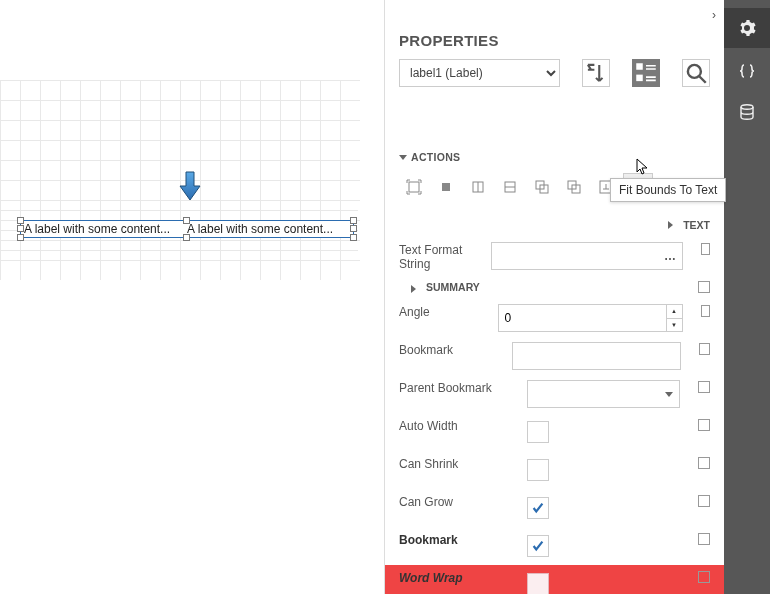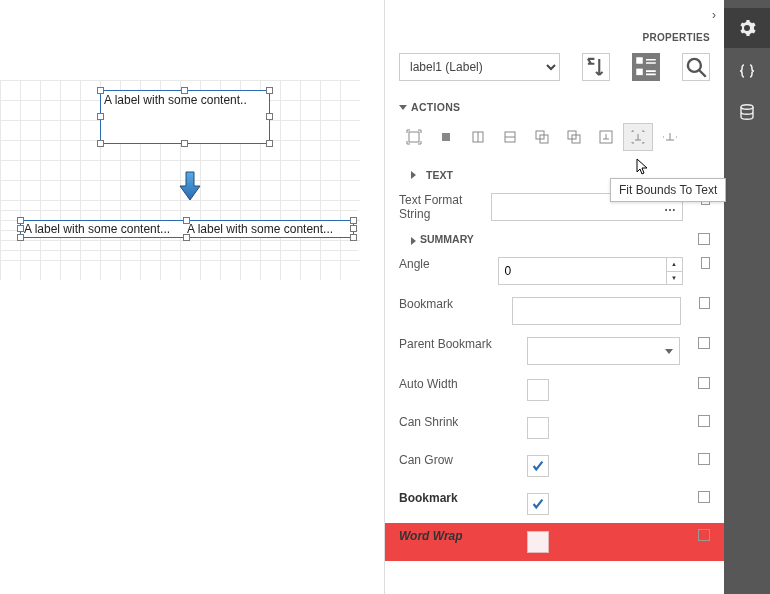--- a/index.html
+++ b/index.html
@@ -14,26 +14,26 @@
 .h-tl { left: -4px; top: -4px; } .h-tm { left: calc(50% - 4px); top: -4px; } .h-tr { right: -4px; top: -4px; }
 .h-ml { left: -4px; top: calc(50% - 4px); } .h-mr { right: -4px; top: calc(50% - 4px); }
 .h-bl { left: -4px; bottom: -4px; } .h-bm { left: calc(50% - 4px); bottom: -4px; } .h-br { right: -4px; bottom: -4px; }
 .arrow { position: absolute; left: 178px; top: 170px; }
 .arrow svg { width: 24px; height: 32px; }
 .label2 { position: absolute; left: 20px; top: 220px; width: 334px; height: 18px; border: 1.5px solid #2b6cb0; background: #fff; font-size: 12px; padding: 1px 3px; color: #222; display: flex; }
 .label2 span { flex: 1; overflow: hidden; white-space: nowrap; }
 
 .panel { width: 340px; background: #fff; border-left: 1px solid #ddd; display: flex; flex-direction: column; font-size: 12px; color: #333; padding-top: 8px; }
 .panel-top { display:flex; justify-content:flex-end; padding: 0 8px 4px 0; color:#555; }
-.ph { font-weight: bold; font-size: 10px; letter-spacing: .3px; padding: 6px 14px 10px; color: #555; text-align: right; }
+.ph { font-weight: bold; font-size: 15px; letter-spacing: .3px; padding: 6px 14px 10px; color: #555; }
 .selrow { display: flex; gap: 22px; padding: 0 14px 14px; align-items: center; }
 .selrow select { flex: 1; height: 28px; border: 1px solid #ccc; background: #fff; padding: 0 6px; font-size: 12px; color: #444; }
 .iconbtn { width: 28px; height: 28px; border: 1px solid #ccc; background: #fff; display: flex; align-items: center; justify-content: center; color: #555; cursor: pointer; }
 .iconbtn.active { background: #7a7a7a; color: #fff; border-color: #7a7a7a; }
-.section-h { display: flex; align-items: center; gap: 4px; font-weight: bold; font-size: 10.5px; letter-spacing: .3px; padding: 6px 14px 10px; color: #555; }
+.section-h { display: flex; align-items: center; gap: 4px; font-weight: bold; font-size: 10.5px; letter-spacing: .3px; padding: 6px 14px 10px; color: #555; margin-top: 44px; }
 .tri { display:inline-block; width:0; height:0; border-left:4px solid transparent; border-right:4px solid transparent; border-top:5px solid #666; }
 .tri.r { border-top:4px solid transparent; border-bottom:4px solid transparent; border-left:5px solid #666; width:0; height:0; }
 .toolbar { display: flex; gap: 2px; padding: 0 14px 12px; flex-wrap: nowrap; }
 .tbtn { width: 30px; height: 28px; display: flex; align-items: center; justify-content: center; color: #888; border: 1px solid transparent; position: relative; }
 .tbtn.hover { background: #eee; border-color: #ccc; }
 .tbtn svg { width: 16px; height: 16px; }
 .prop { display: flex; padding: 6px 14px; gap: 10px; min-height: 38px; }
 .prop.hl { background: #ef4444; font-style: italic; }
 .plabel { width: 118px; color: #555; }
 .plabel.bold { font-weight: bold; color: #333; }
@@ -42,49 +42,38 @@
 .numwrap { flex:1; display:flex; height:28px; border:1px solid #ccc; background:#fff; }
 .numwrap input { flex:1; border:0; padding:0 6px; font-size:12px; outline:none; }
 .spin { width:16px; display:flex; flex-direction:column; border-left:1px solid #ccc; }
 .spin div { flex:1; display:flex; align-items:center; justify-content:center; font-size:6px; color:#333; cursor:pointer; }
 .spin div:first-child { border-bottom:1px solid #ccc; }
 .ellips { width: 24px; height: 28px; border: 1px solid #ccc; border-left: none; display: flex; align-items: center; justify-content: center; color: #555; cursor: pointer; font-weight: bold; letter-spacing: 1px; }
 .chkblank { width: 22px; height: 22px; border: 1px solid #ccc; background: #fff; display: flex; align-items: center; justify-content: center; }
 .chkblank svg { width: 14px; height: 14px; }
 .sq { width: 12px; height: 12px; border: 1px solid #999; margin-left: 8px; }
 .ddl { flex:1; height:28px; border:1px solid #ccc; background:#fff; display:flex; align-items:center; justify-content:flex-end; padding:0 6px; cursor:pointer; }
-.sub-h { display:flex; align-items:center; gap:6px; padding: 6px 14px 6px 26px; font-weight:bold; font-size:10.5px; color:#555; }
+.sub-h { display:flex; align-items:center; gap:6px; padding: 6px 14px 6px 26px; font-weight:bold; font-size:10.5px; color:#555;justify-content:flex-end; }
 .sidebar { width: 46px; background: #575757; display: flex; flex-direction: column; align-items: center; padding-top: 8px; gap: 2px; }
 .sidebtn { width: 46px; height: 40px; display: flex; align-items: center; justify-content: center; color: #eee; cursor: pointer; }
 .sidebtn.active { background: #3e3e3e; }
 .sidebtn svg { width: 18px; height: 18px; }
 .tooltip { position: absolute; left: 610px; top: 178px; background: #fff; border: 1px solid #bbb; padding: 4px 8px; font-size: 12px; color: #333; box-shadow: 0 1px 3px rgba(0,0,0,.15); white-space: nowrap; z-index: 50; }
 .cursor { position: absolute; left: 636px; top: 158px; z-index: 60; pointer-events:none; }
 .cursor svg { width: 14px; height: 18px; }
-.summaryrow { display:flex; align-items:flex-end; padding: 6px 14px 6px 26px; }
+.summaryrow { display:flex; align-items:flex-end; padding: 6px 14px 6px 26px; gap:6px; }
 .summaryrow .sq { margin-left:auto; }
 </style>
 </head>
 <body>
 
 <div class="canvas">
   <div class="grid"></div>
   <div class="grid grid2"></div>
 
-  <div class="label1">
-    <span>A label with some content..</span>
-    <div class="handle h-tl"></div>
-    <div class="handle h-tm"></div>
-    <div class="handle h-tr"></div>
-    <div class="handle h-ml"></div>
-    <div class="handle h-mr"></div>
-    <div class="handle h-bl"></div>
-    <div class="handle h-bm"></div>
-    <div class="handle h-br"></div>
-  </div>
 
   <div class="arrow">
     <svg viewBox="0 0 24 32">
         <defs>
           <linearGradient id="ag" x1="0" y1="0" x2="0" y2="1">
             <stop offset="0" stop-color="#5aa9e6"></stop>
             <stop offset="1" stop-color="#2b6cb0"></stop>
           </linearGradient>
         </defs>
         <path d="M8 2 h8 v14 h6 l-10 14 -10 -14 h6 z" fill="url(#ag)" stroke="#1e4e79" stroke-width="1"></path>

